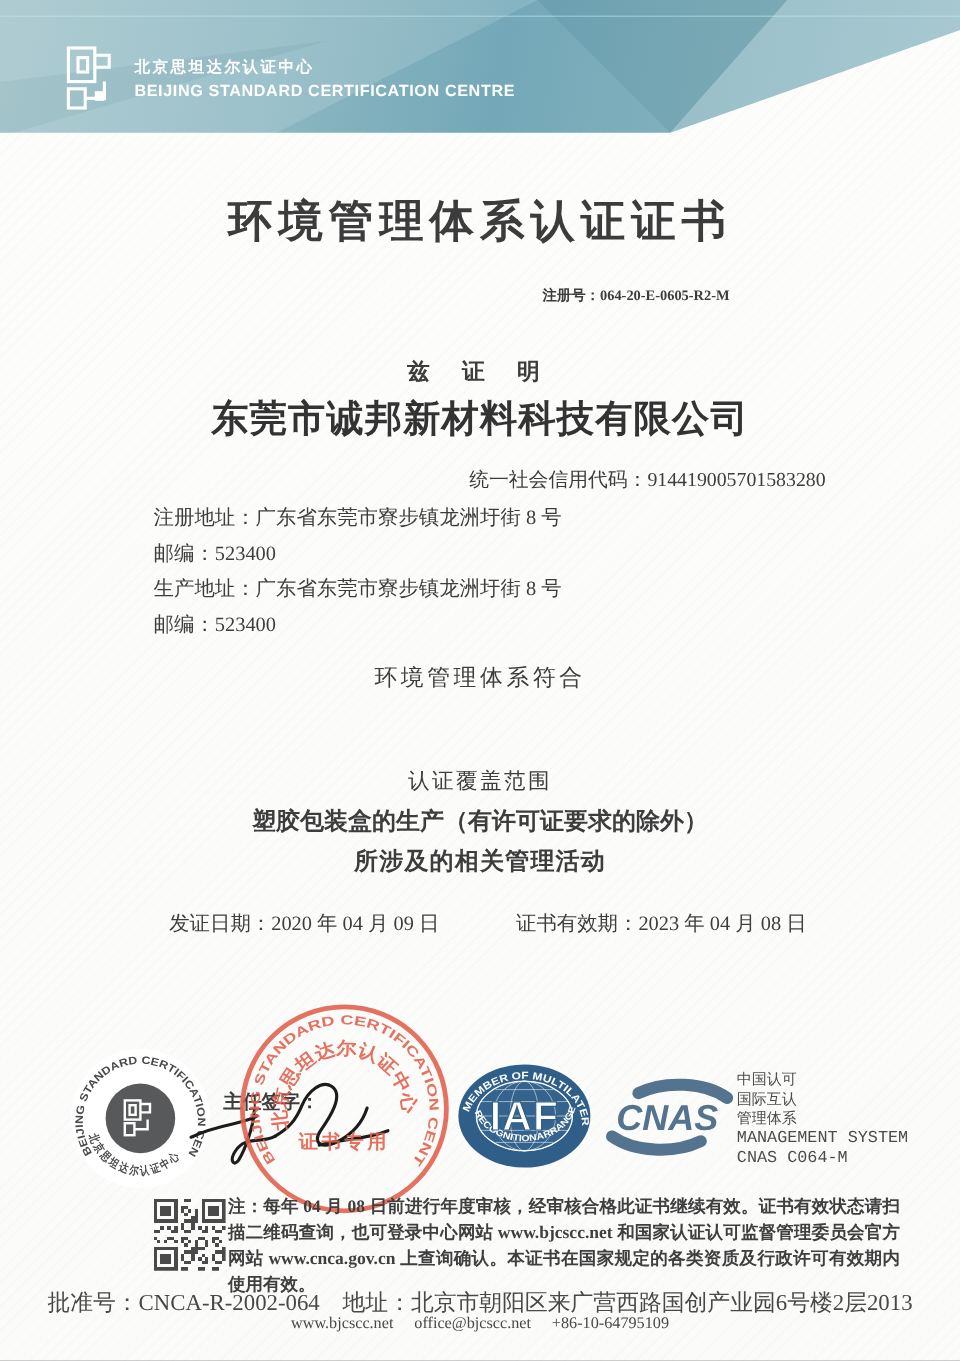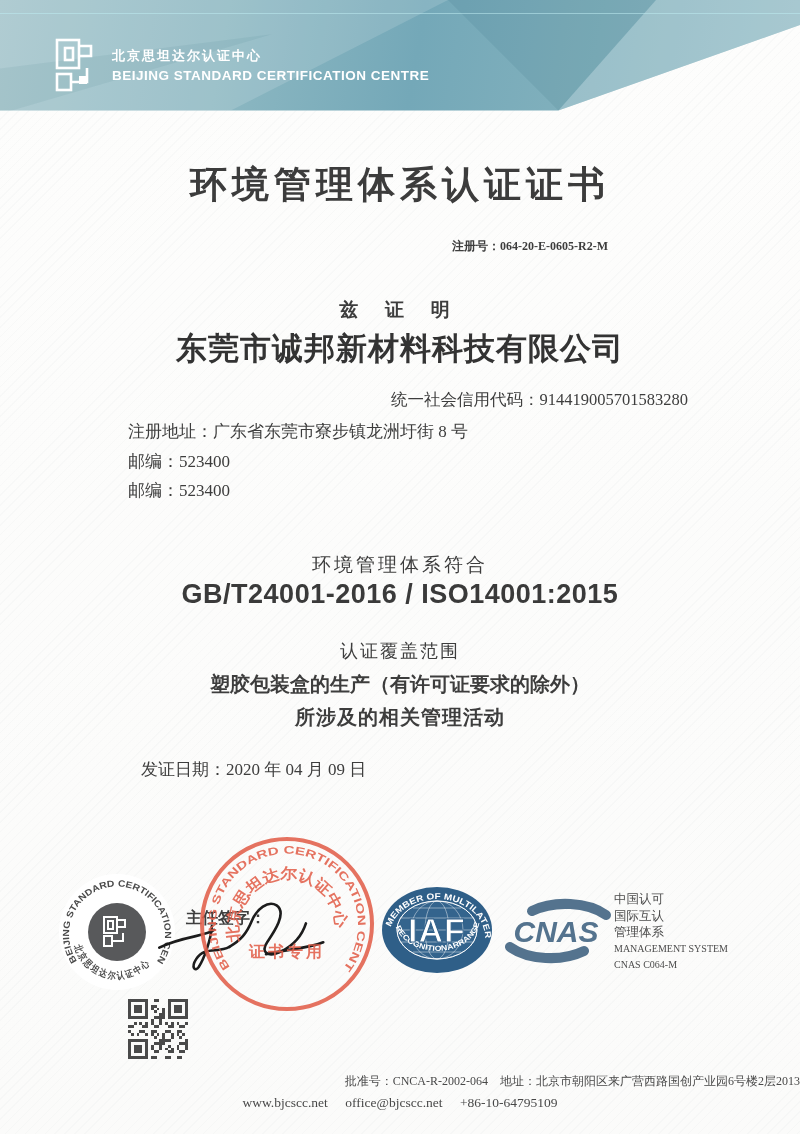--- a/index.html
+++ b/index.html
@@ -50,26 +50,26 @@
   .date-expiry { top:758px; left:430px; font-size:17px; }
 
   
   .black-seal { top:872px; left:57px; width:120px; height:120px; }
   .sign-label { top:908px; left:186px; font-size:16px; font-weight:bold; }
   .signature { top:893px; left:155px; width:200px; height:95px; transform:rotate(-4deg); }
   .red-stamp { top:835px; left:198px; width:178px; height:178px; opacity:0.88; }
   .iaf-logo { top:885px; left:380px; width:114px; height:90px; }
   .cnas-logo { top:897px; left:498px; width:120px; height:68px; }
   .cnas-text { top:891px; left:614px; font-size:12.5px; line-height:16.5px; color:#4c4c4c; }
-  .cnas-text .en { font-family:Liberation Serif, serif; font-size:10px; }
+  .cnas-text .en { font-family:Liberation Mono, monospace; font-size:14px; }
 
   
   .qr { top:999px; left:128px; width:60px; height:60px; }
   .note { top:996px; left:190px; width:560px; font-size:14.6px; line-height:21.6px; text-align:justify; font-weight:bold; color:#3f3f3f; }
-  .footer1 { top:1073px; font-size:12px; color:#484848;text-align:right; }
+  .footer1 { top:1073px; font-size:19px; color:#484848; }
   .footer2 { top:1095px; font-size:13.5px; color:#484848;text-align:center; }
   .footer2 span { margin:0 7px; }
 </style>
 </head>
 <body>
 
 <div class="certificate">
 
   <div class="header-band">
     <div class="facet f1"></div>
@@ -97,29 +97,30 @@
 
   <div class="abs center cert-title">环境管理体系认证证书</div>
   <div class="abs reg-line"><span>注册号：</span><span>064-20-E-0605-R2-M</span></div>
   <div class="abs center hereby">兹 证 明</div>
   <div class="abs center company">东莞市诚邦新材料科技有限公司</div>
   <div class="abs credit"><span>统一社会信用代码：</span><span>914419005701583280</span></div>
 
   <div class="abs addr-block">
     <div>注册地址：广东省东莞市寮步镇龙洲圩街 8 号</div>
     <div>邮编：523400</div>
+    <div>生产地址：广东省东莞市寮步镇龙洲圩街 8 号</div>
     <div>邮编：523400</div>
   </div>
 
   <div class="abs center conform">环境管理体系符合</div>
-  <div class="abs center standard-code">GB/T24001-2016 / ISO14001:2015</div>
   <div class="abs center scope-head">认证覆盖范围</div>
   <div class="abs center scope-l2">所涉及的相关管理活动</div>
   <div class="abs center scope-l1">塑胶包装盒的生产（有许可证要求的除外）</div>
   <div class="abs date-issue">发证日期：2020 年 04 月 09 日</div>
+  <div class="abs date-expiry">证书有效期：2023 年 04 月 08 日</div>
 
   <svg class="abs black-seal" viewBox="0 0 120 120">
     <defs>
       <path id="bsTop" d="M 20,89 A 48,48 0 1 1 100,89" fill="none"></path>
       <path id="bsBot" d="M 17,72 A 44,44 0 0 0 103,72" fill="none"></path>
     </defs>
     <circle cx="60" cy="60" r="58" fill="#fff"></circle>
     <text font-size="9" font-weight="bold" fill="#4a4a4a" font-family="Liberation Sans,sans-serif">
       <textPath href="#bsTop" startOffset="0" textLength="228" lengthAdjust="spacingAndGlyphs">BEIJING STANDARD CERTIFICATION CENTRE</textPath>
     </text>
@@ -392,20 +393,21 @@
       <rect x="0" y="19" width="1" height="1" fill="#4a4a4a"></rect>
       <rect x="6" y="19" width="1" height="1" fill="#4a4a4a"></rect>
       <rect x="0" y="20" width="1" height="1" fill="#4a4a4a"></rect>
       <rect x="1" y="20" width="1" height="1" fill="#4a4a4a"></rect>
       <rect x="2" y="20" width="1" height="1" fill="#4a4a4a"></rect>
       <rect x="3" y="20" width="1" height="1" fill="#4a4a4a"></rect>
       <rect x="4" y="20" width="1" height="1" fill="#4a4a4a"></rect>
       <rect x="5" y="20" width="1" height="1" fill="#4a4a4a"></rect>
       <rect x="6" y="20" width="1" height="1" fill="#4a4a4a"></rect>
     </svg>
+  <div class="abs note">注：每年 04 月 08 日前进行年度审核，经审核合格此证书继续有效。证书有效状态请扫描二维码查询，也可登录中心网站 www.bjcscc.net 和国家认证认可监督管理委员会官方网站 www.cnca.gov.cn 上查询确认。本证书在国家规定的各类资质及行政许可有效期内使用有效。</div>
   <div class="abs center footer1">批准号：CNCA-R-2002-064　地址：北京市朝阳区来广营西路国创产业园6号楼2层2013</div>
   <div class="abs center footer2">
     <span>www.bjcscc.net</span>
     <span>office@bjcscc.net</span>
     <span>+86-10-64795109</span>
   </div>
 
 </div>
 
 </body></html>

